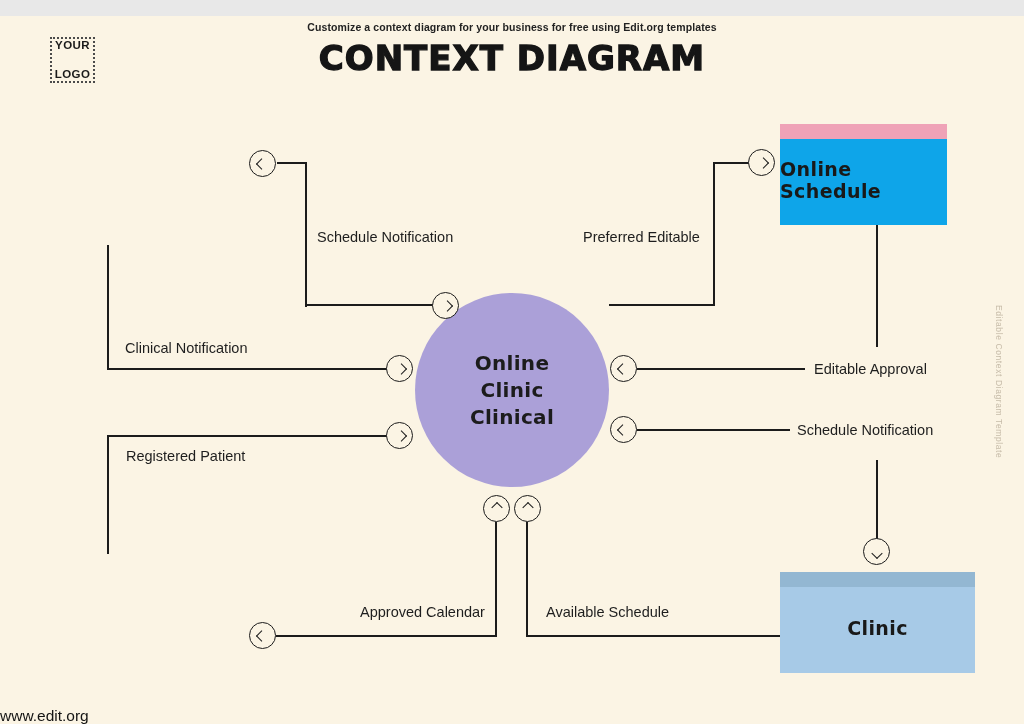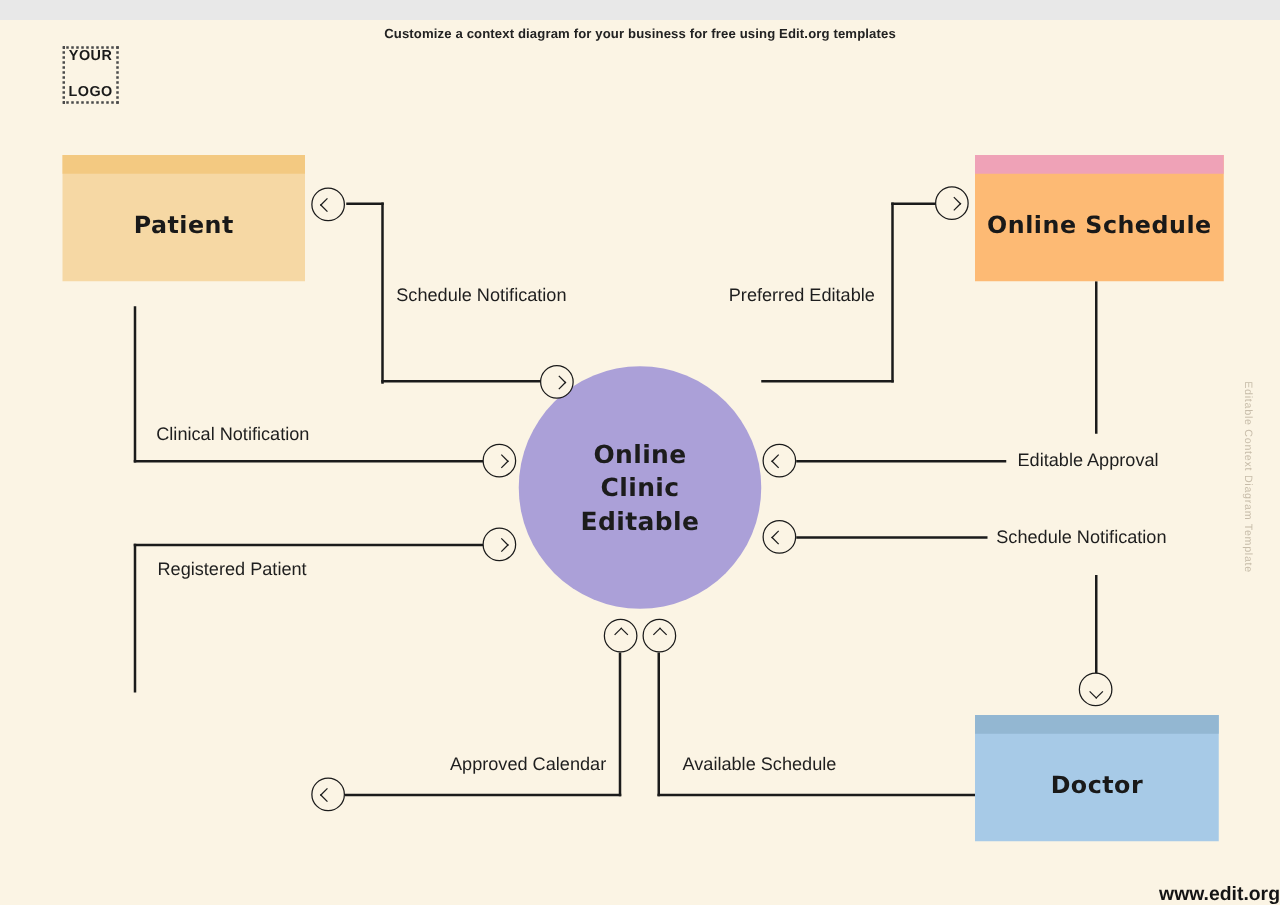--- a/index.html
+++ b/index.html
@@ -63,30 +63,31 @@
 
   
   .flow-label { position:absolute; font-size:14.5px; color:#1e1e1e; white-space:nowrap; z-index:2; }
 
   
   .watermark {
     position:absolute; left:994px; top:289px; height:160px;
     writing-mode:vertical-rl; font-size:8.5px; letter-spacing:.6px; color:#C7BCA9;
   }
   .footer {
-    position:absolute; top:691px; left:0; width:100%; text-align:right;
-    font-size:15.5px; font-weight:bold; color:#141414;
+    position:absolute; top:691px; left:0; width:100%; text-align:left;
+    font-size:15.5px; font-weight:normal; color:#141414;
   }
 </style>
 </head>
 <body>
 
 <div class="stage" style="background-color: rgb(251, 244, 228);">
 
   <div class="tagline">Customize a context diagram for your business for free using Edit.org templates</div>
+  <div class="title">CONTEXT DIAGRAM</div>
   <div class="logo">
     <span>YOUR</span>
     <span>LOGO</span>
   </div>
 
   <div class="ln" style="left:277px;top:146px;width:30px;height:2px"></div>
   <div class="ln" style="left:305px;top:146px;width:2px;height:145px"></div>
   <div class="ln" style="left:305px;top:288px;width:128px;height:2px"></div>
 
   <div class="ln" style="left:609px;top:288px;width:106px;height:2px"></div>
@@ -104,35 +105,31 @@
 
   <div class="ln" style="left:637px;top:413px;width:153px;height:2px"></div>
   <div class="ln" style="left:876px;top:444px;width:2px;height:79px"></div>
 
   <div class="ln" style="left:495px;top:506px;width:2px;height:115px"></div>
   <div class="ln" style="left:276px;top:619px;width:221px;height:2px"></div>
 
   <div class="ln" style="left:526px;top:506px;width:2px;height:115px"></div>
   <div class="ln" style="left:526px;top:619px;width:255px;height:2px"></div>
 
-  <div class="entity" style="left: 50px; top: 108px; background-color: rgb(246, 216, 164);">
-    <div class="entity-strip" style="background-color: rgb(243, 201, 129);"></div>
-    <div class="entity-label">Patient</div>
-  </div>
-  <div class="entity" style="left: 780px; top: 108px; width: 199px; background-color: #fdba74;">
+  <div class="entity" style="left: 780px; top: 108px; width: 167px; background-color: #0ea5e9;">
     <div class="entity-strip" style="background-color: rgb(239, 162, 183);"></div>
     <div class="entity-label">Online Schedule</div>
   </div>
   <div class="entity" style="left: 780px; top: 556px; width: 195px; background-color: rgb(167, 202, 231);">
     <div class="entity-strip" style="background-color: rgb(147, 183, 210);"></div>
-    <div class="entity-label">Doctor</div>
+    <div class="entity-label">Clinic</div>
   </div>
 
   <div class="hub" style="background-color: rgb(171, 160, 216);">
-    <div class="hub-label">Online Clinic Editable</div>
+    <div class="hub-label">Online Clinic Clinical</div>
   </div>
 
   <div class="node" style="left:249px;top:134px">
       <span class="chev dir-left"></span>
     </div>
   <div class="node" style="left:432px;top:276px">
       <span class="chev dir-right"></span>
     </div>
   <div class="node" style="left:386px;top:339px">
       <span class="chev dir-right"></span>

